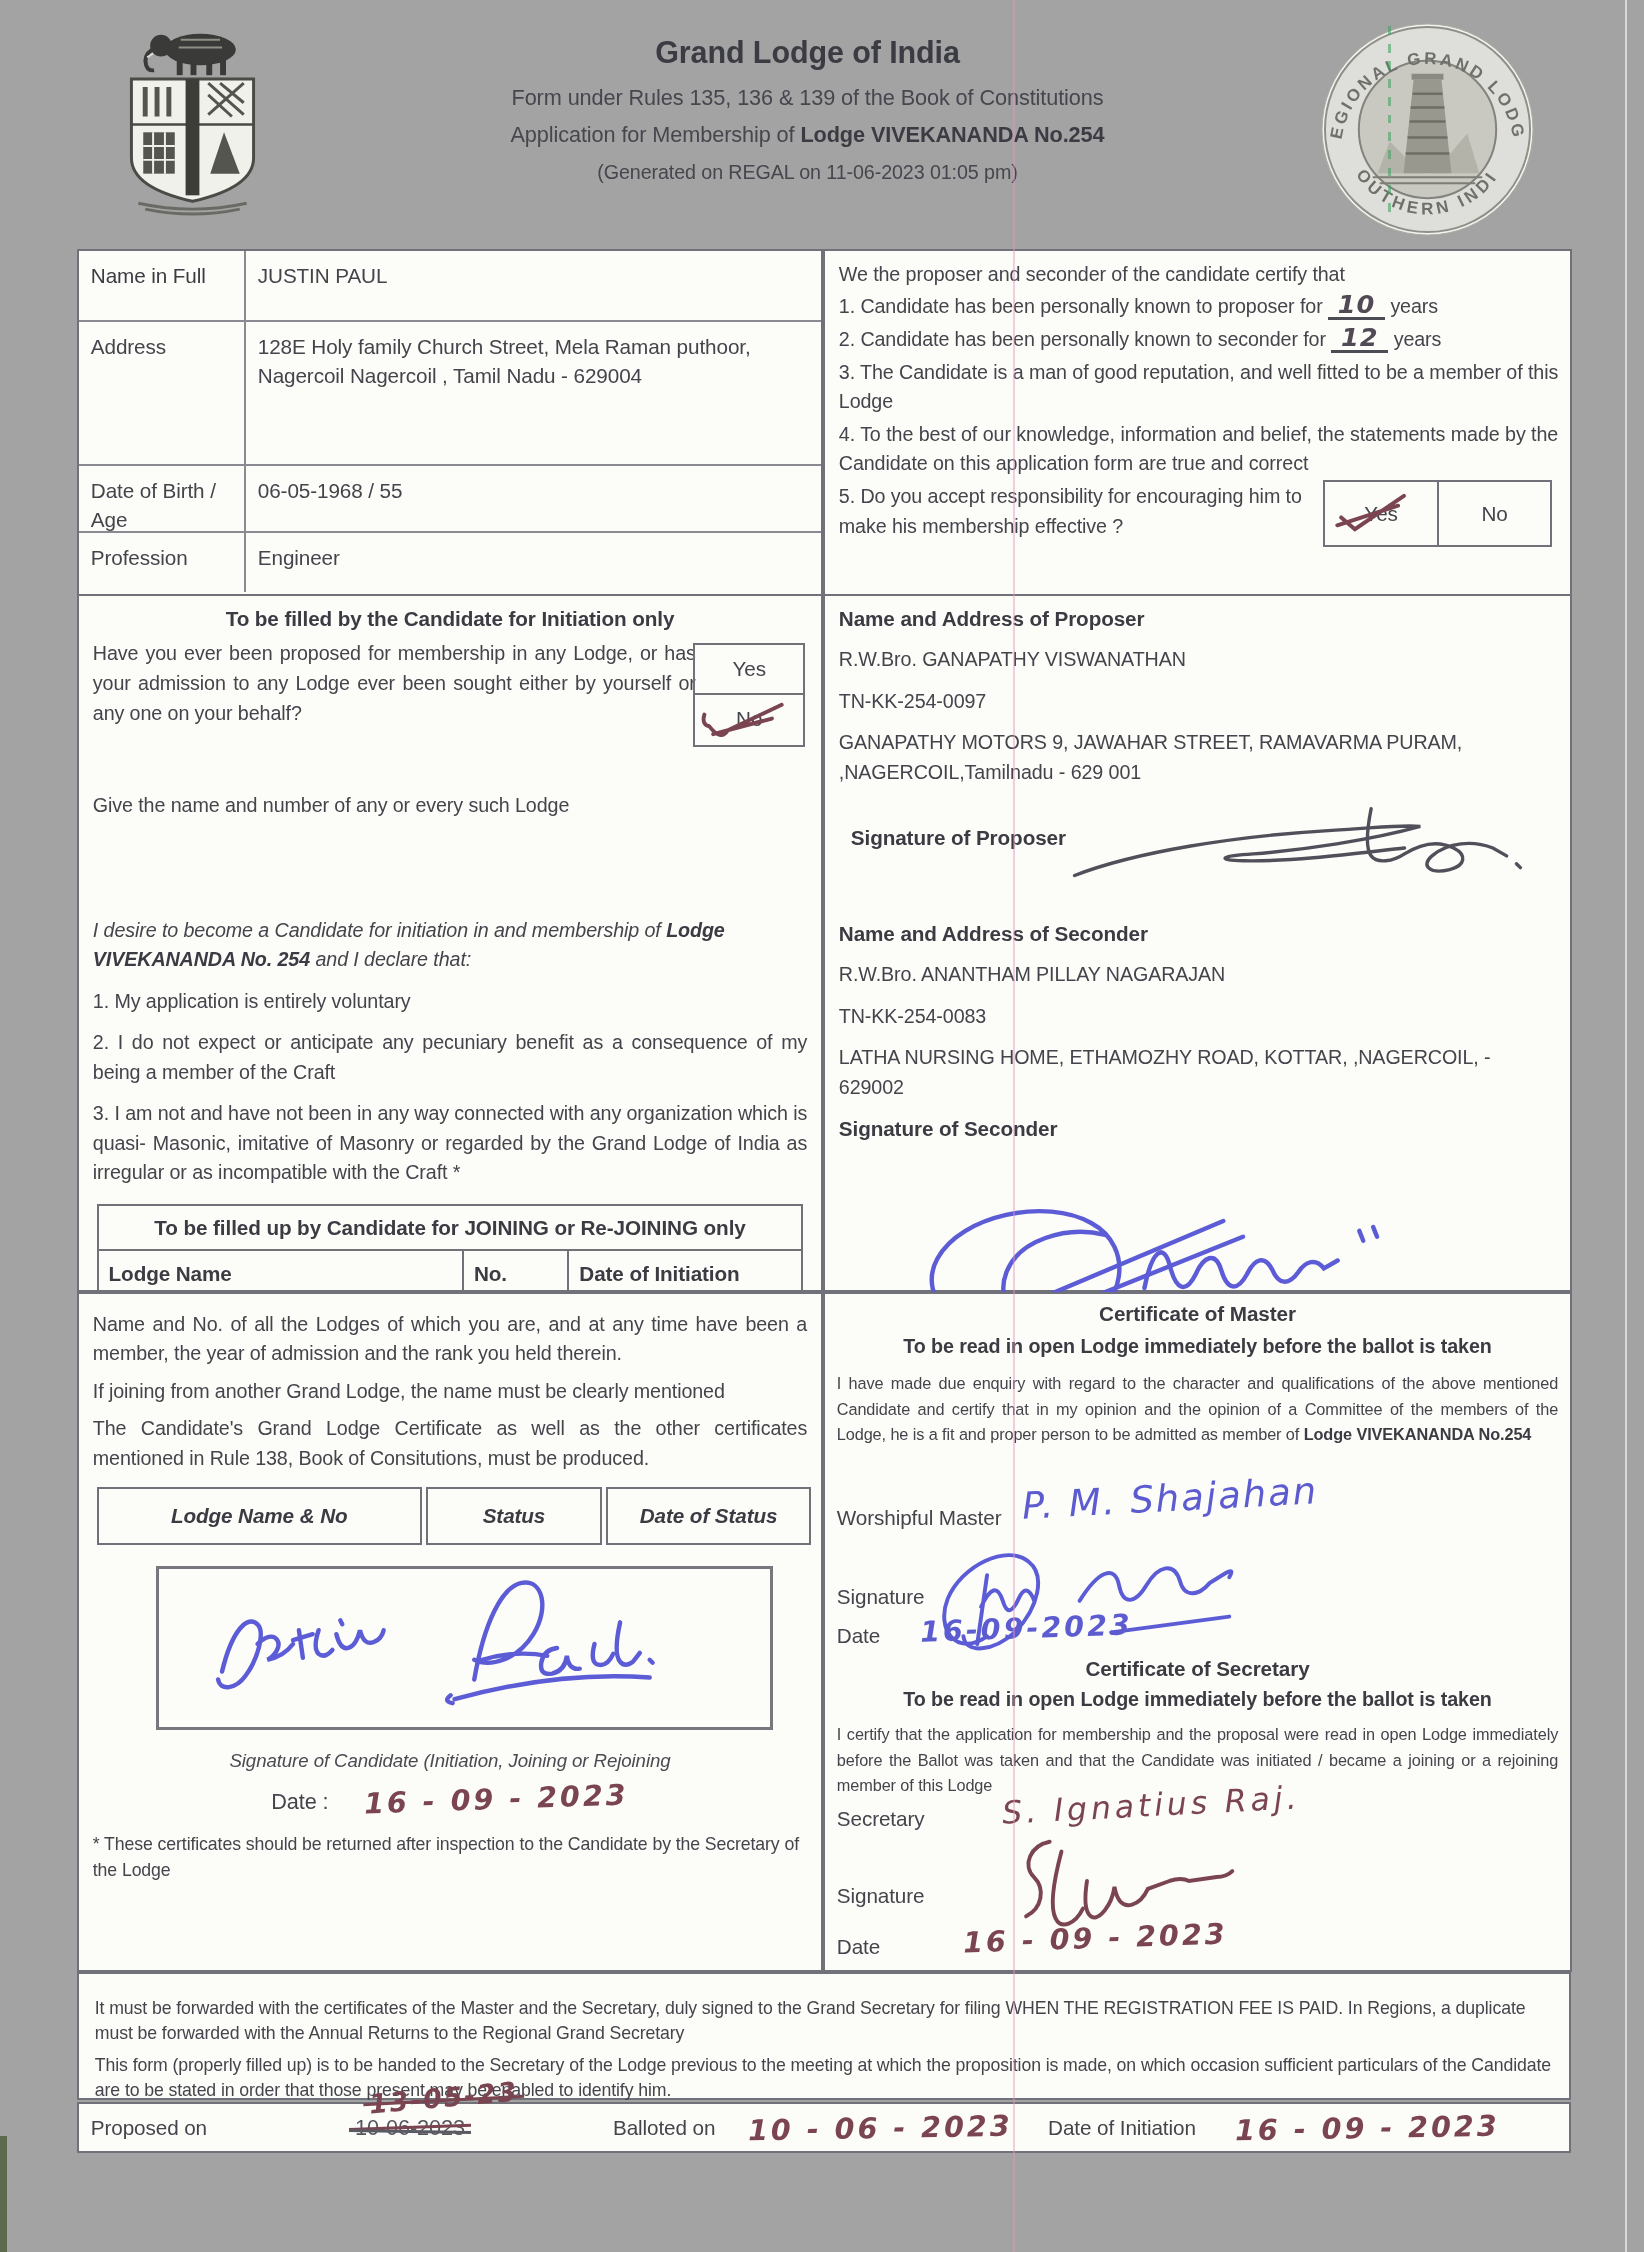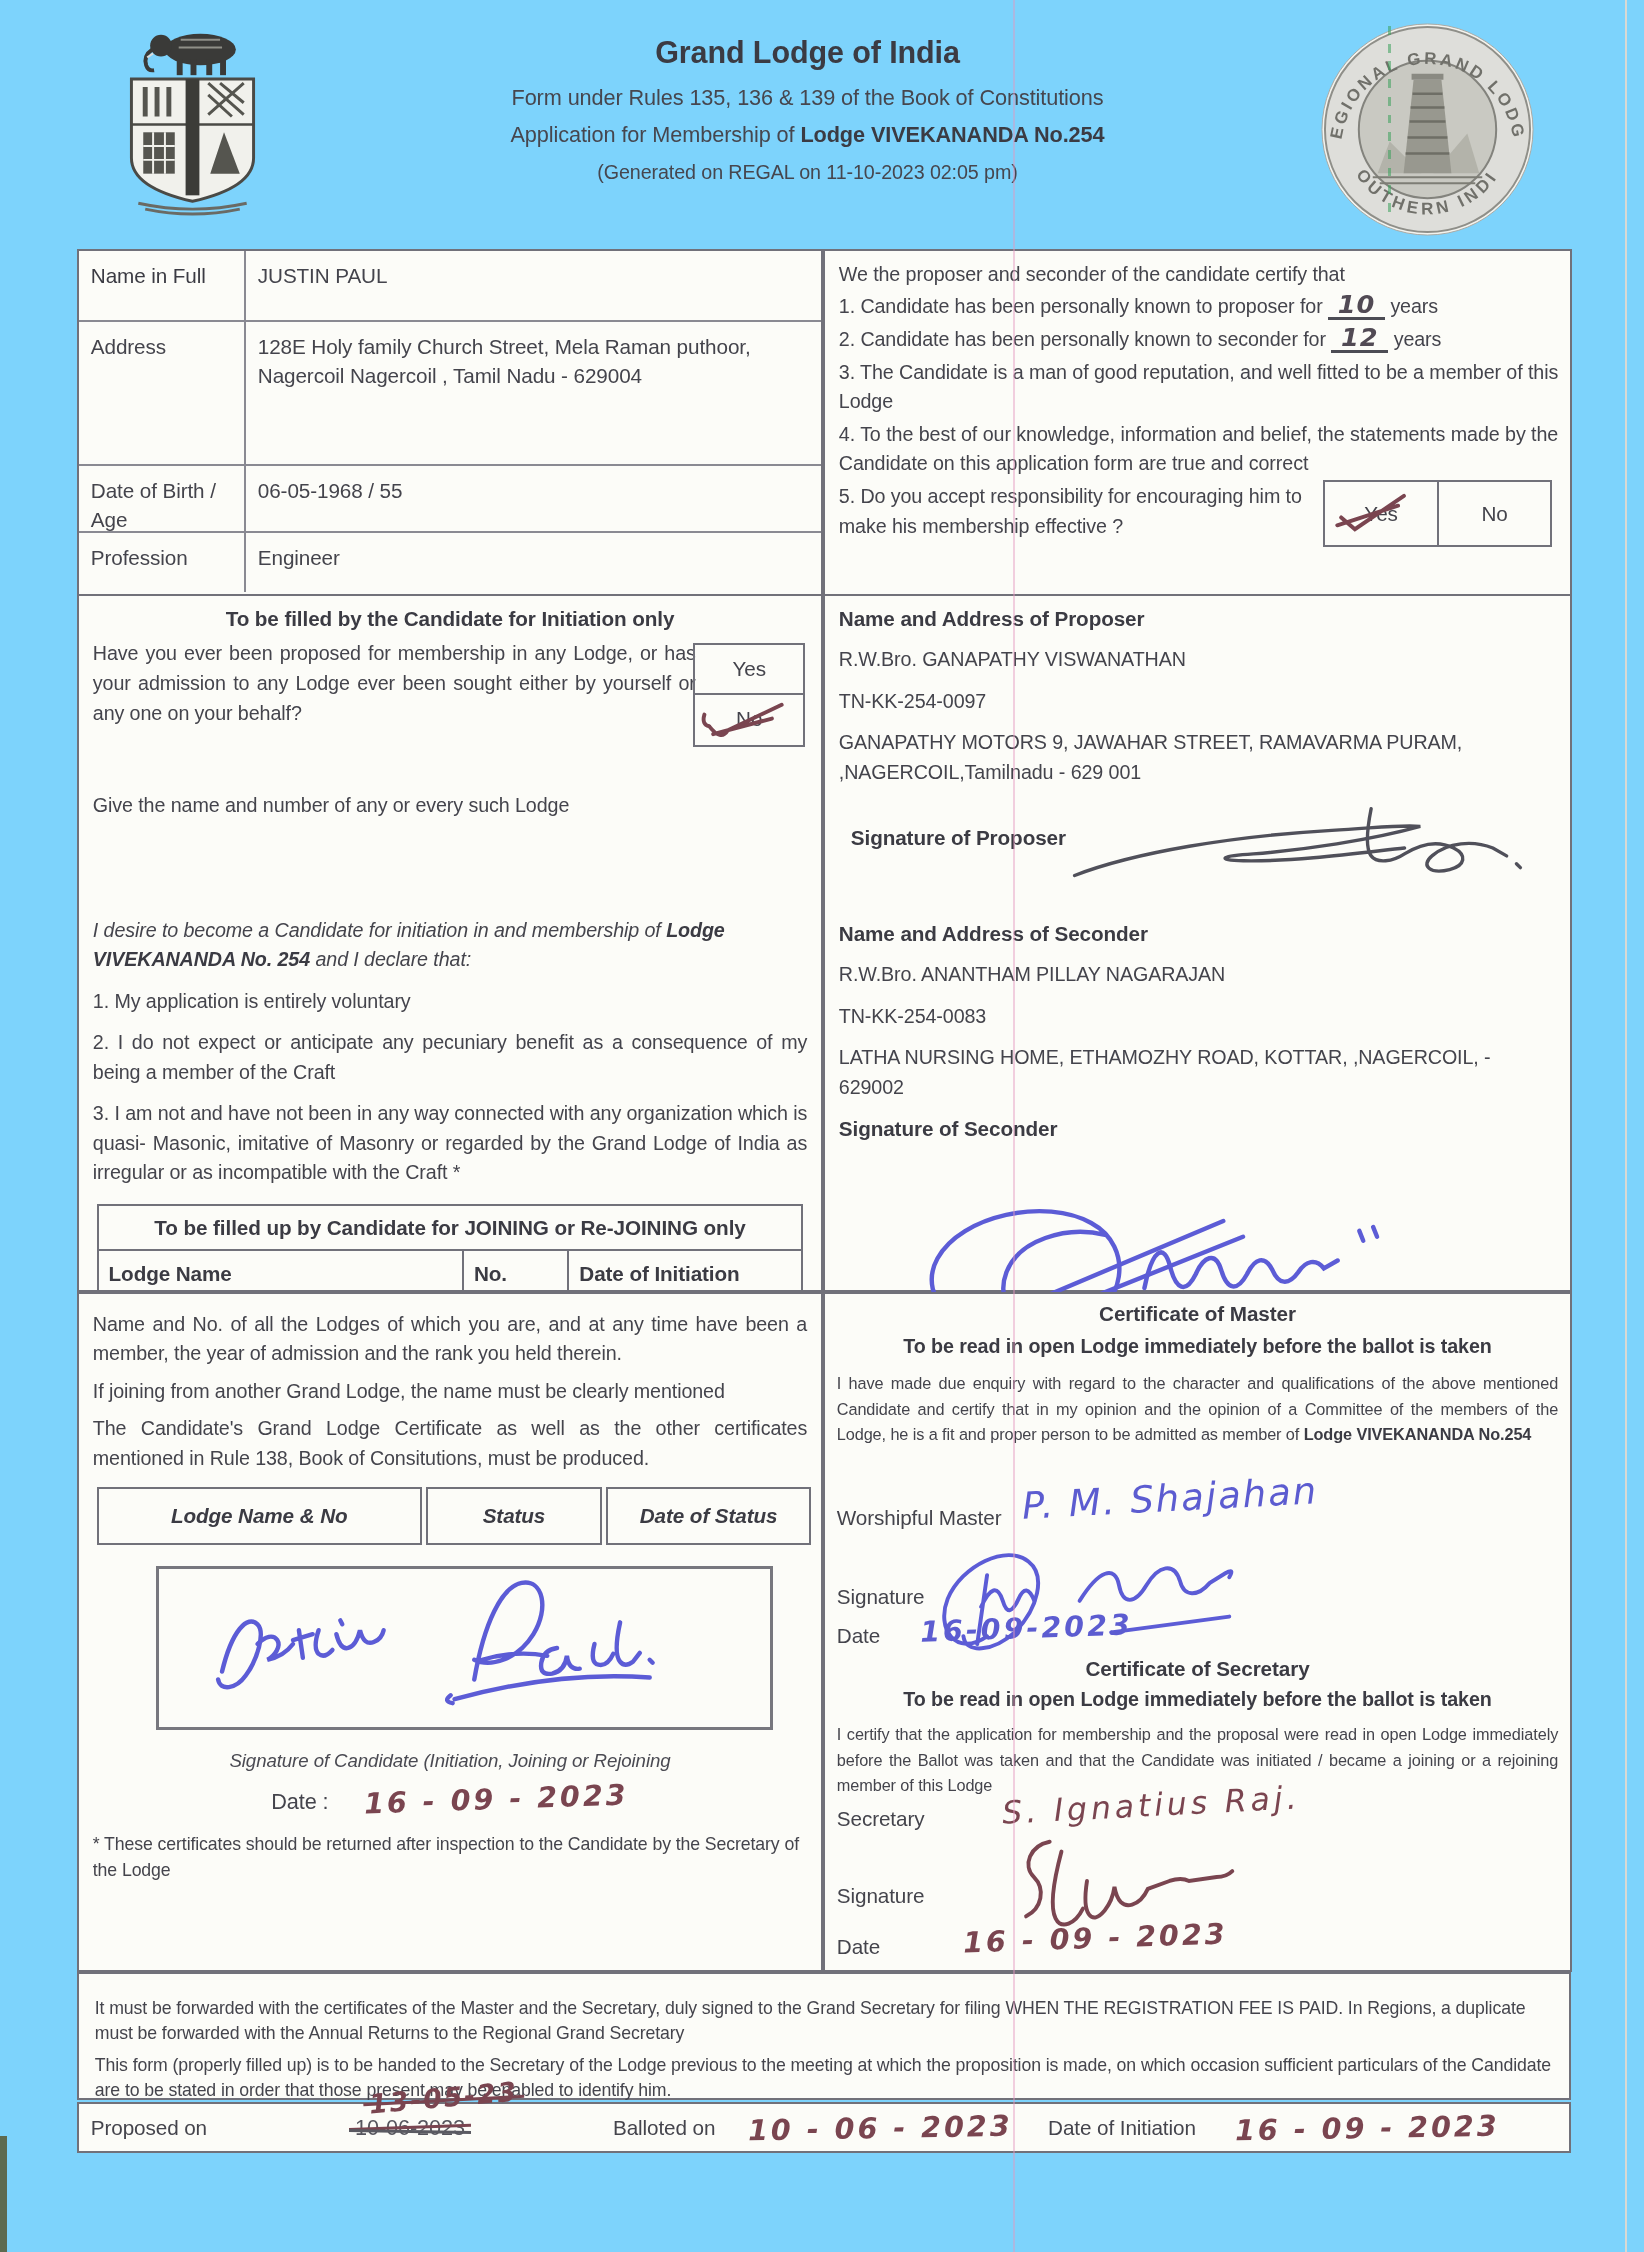--- a/index.html
+++ b/index.html
@@ -1,16 +1,16 @@
 <!DOCTYPE html>
 <html><head>
 <meta charset="utf-8">
 <style>
   html,body{margin:0;padding:0;background:#e9e9e6;}
-  #page{position:relative;width:1644px;height:2253px;background:#7dd3fc;overflow:hidden;
+  #page{position:relative;width:1644px;height:2253px;background:#a3a3a3;overflow:hidden;
         font-family:"Liberation Sans",sans-serif;color:#44444c;letter-spacing:-0.1px;}
   .box{position:absolute;border:2px solid #71717a;background:#fcfcf8;box-sizing:border-box;}
   .bold{font-weight:bold;color:#3b3b43;}
   .center{text-align:center;}
   .just{text-align:justify;}
   .printed{font-size:19.7px;line-height:29.6px;}
   .small{font-size:16.3px;line-height:25.6px;}
   .note{font-size:17.7px;line-height:25.6px;}
   
   #header-text{position:absolute;left:315px;top:35px;width:985px;text-align:center;}
@@ -113,21 +113,21 @@
     <rect x="50" y="114" width="32" height="42" fill="#55554f"></rect>
     <path d="M50 128 H82 M50 142 H82 M60 114 V156 M72 114 V156" stroke="#f1f1ec" stroke-width="2"></path>
     <path d="M118 156 L132 114 L148 156 Z" fill="#55554f"></path>
     <path d="M45 186 Q100 198 155 186 M52 192 Q100 202 148 192" stroke="#6a6a64" stroke-width="3" fill="none"></path>
   </svg>
 
   <div id="header-text">
     <h1>Grand Lodge of India</h1>
     <div class="h-line">Form under Rules 135, 136 &amp; 139 of the Book of Constitutions</div>
     <div class="h-line"><span>Application for Membership of </span><span class="bold">Lodge VIVEKANANDA No.254</span></div>
-    <div class="h-line h-gen">(Generated on REGAL on 11-10-2023 02:05 pm)</div>
+    <div class="h-line h-gen">(Generated on REGAL on 11-06-2023 01:05 pm)</div>
   </div>
 
   <svg style="position:absolute;left:1318px;top:19.7px;" width="219" height="219" viewBox="0 0 220 220">
     <defs>
       <path id="arcT" d="M 24 118 A 87 87 0 0 1 196 118"></path>
       <path id="arcB" d="M 36 152 A 85 85 0 0 0 184 152"></path>
     </defs>
     <circle cx="110" cy="110" r="106" fill="#f3f3ee" stroke="#aaaaa4"></circle>
     <circle cx="110" cy="110" r="103" fill="#dededa" stroke="#8f8f89" stroke-width="2"></circle>
     <circle cx="110" cy="110" r="69" fill="#c9c9c2" stroke="#83837d" stroke-width="2"></circle>

